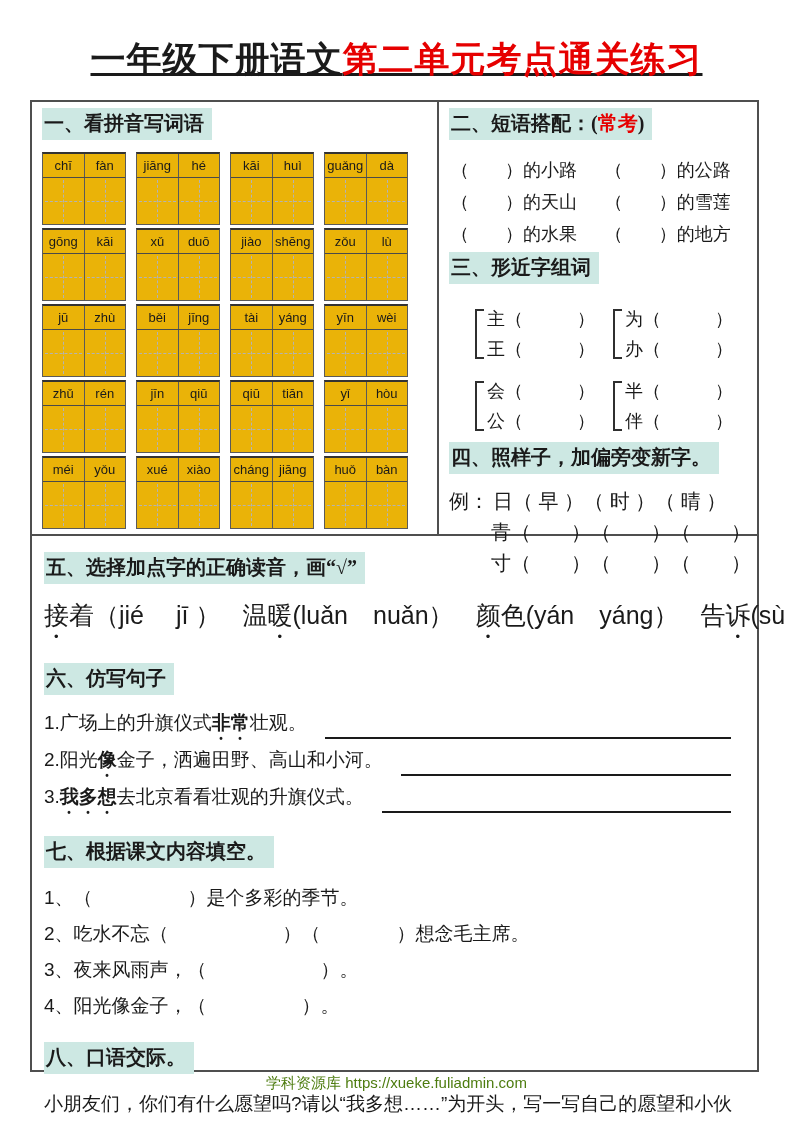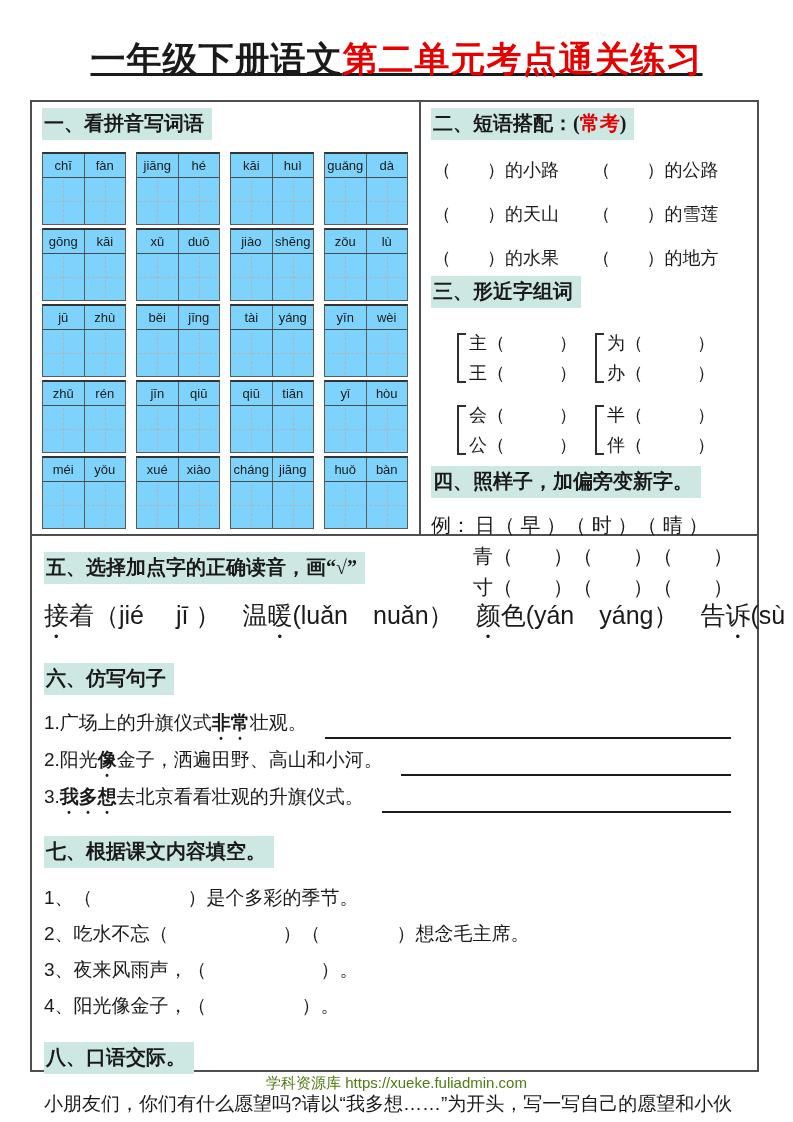--- a/index.html
+++ b/index.html
@@ -6,39 +6,39 @@
   html,body { width:793px; height:1122px; background:#fff; font-family:"Liberation Sans","DejaVu Sans",sans-serif; color:#1a1a1a; }
   .page { position:relative; width:793px; height:1122px; overflow:hidden;text-decoration:underline; }
 
   .title { text-align:center; margin-top:36px; font-size:35px; font-weight:bold; letter-spacing:1px; white-space:nowrap; }
   .title .red { color:#e60000; }
 
   .main-box { position:absolute; left:30px; top:100px; width:729px; height:972px; border:2px solid #4f4f4f; background:#fff; }
 
   .cols { display:flex; border-bottom:2px solid #4f4f4f; height:434px; }
   .col-left  { width:412px; border-right:2px solid #4f4f4f; padding:6px 8px 4px 10px; }
-  .col-right { flex:1; padding:6px 24px 4px 10px; }
+  .col-right { flex:1; padding:6px 6px 4px 10px; }
 
   .hd { display:inline-block; background:#cde8e3; font-size:20px; font-weight:bold; padding:2px 8px 3px 2px; margin-bottom:12px; font-family:"Liberation Serif","DejaVu Serif",serif; }
   .red { color:#e60000; }
 
   
   .wline { display:flex; gap:10px; margin-bottom:3px; }
-  .wbox { width:84px; border:1px solid #5a5a5a; border-top:2px solid #333; background:#7dd3fc; }
+  .wbox { width:84px; border:1px solid #5a5a5a; border-top:2px solid #333; background:#eab308; }
   .prow { display:flex; height:24px; border-bottom:1.5px solid #4a4a4a; font-size:13px; font-weight:500; }
   .pcell { flex:1; display:flex; align-items:center; justify-content:center; border-right:1px solid #5a5a5a; white-space:nowrap; overflow:hidden; }
   .pcell:last-child { border-right:none; }
   .wrt { display:flex; height:46px; }
   .tian { flex:1; position:relative; border-right:1px solid #5a5a5a; }
   .tian:last-child { border-right:none; }
   .tian::before { content:""; position:absolute; left:50%; top:2px; bottom:2px; border-left:1px dashed #b3b3b3; }
   .tian::after  { content:""; position:absolute; top:50%; left:2px; right:2px; border-top:1px dashed #b3b3b3; }
 
   
-  .pair-grid { display:grid; grid-template-columns:1.05fr 1fr; font-size:18px; line-height:32px; margin:2px 0 2px 2px; white-space:nowrap;gap:12px; }
+  .pair-grid { display:grid; grid-template-columns:1.05fr 1fr; font-size:18px; line-height:32px; margin:2px 0 2px 2px; white-space:nowrap; }
   .fj-grid { display:grid; grid-template-columns:1fr 1fr; row-gap:12px; margin:8px 0 6px 26px; }
   .fgroup { display:flex; }
   .bracket { width:9px; border:2px solid #2f2f2f; border-right:none; margin:5px 3px 5px 0; }
   .fcol { font-size:18px; line-height:30px; white-space:nowrap; }
   .ex-line { font-size:20px; line-height:31px; white-space:nowrap; }
   .ex-label { padding-right:4px; }
   .indent { padding-left:42px; }
 
   
   .sec { padding:16px 12px 2px 12px; }

